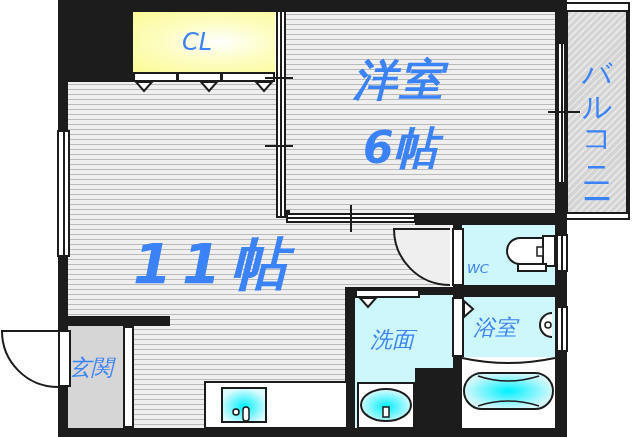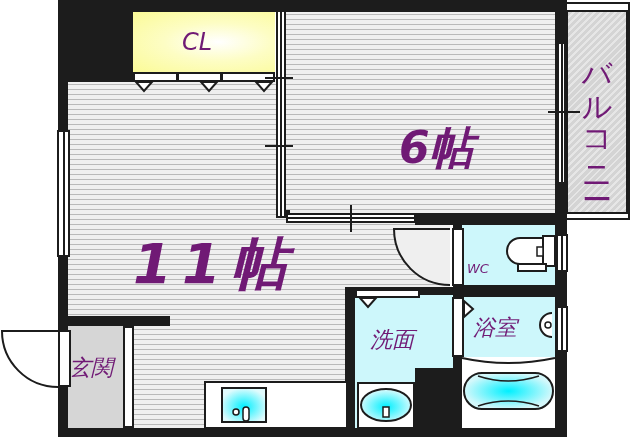--- a/index.html
+++ b/index.html
@@ -18,21 +18,21 @@
     background-color: #d4d4d4;
     background-image: repeating-linear-gradient(135deg, #d4d4d4 0px, #d4d4d4 3px, #e6e6e6 3px, #e6e6e6 5px);
     border: 2px solid #1c1c1c;
   }
   .closet {
     position: absolute;
     background: radial-gradient(ellipse at 60% 50%, #ffffff 0%, #fdfdc4 45%, #fbfb96 100%);
   }
   .label {
     position: absolute;
-    color: #701a75;
+    color: #3b82f6;
     font-style: italic;
     white-space: nowrap;
     line-height: 1;
   }
   .win { position: absolute; background: #fff; border: 2px solid #1c1c1c; box-sizing: border-box; }
   .win-v::after { content: ""; position: absolute; left: 50%; top: 0; bottom: 0; width: 2px; margin-left: -1px; background: #1c1c1c; }
   .win-h::after { content: ""; position: absolute; top: 50%; left: 0; right: 0; height: 2px; margin-top: -1px; background: #1c1c1c; }
   .panel { position: absolute; background: #fff; border: 2px solid #1c1c1c; box-sizing: border-box; }
   svg { position: absolute; overflow: visible; }
 </style>
@@ -144,21 +144,22 @@
 
   <svg style="left:0;top:0;" width="640" height="437">
     <rect x="205" y="382" width="142" height="46" fill="#fff" stroke="#1c1c1c" stroke-width="2"></rect>
     <rect x="222" y="388" width="44" height="34" fill="url(#sinkGrad)" stroke="#1c1c1c" stroke-width="2"></rect>
     <circle cx="236" cy="412" r="3" fill="#fff" stroke="#1c1c1c" stroke-width="1.5"></circle>
     <rect x="243" y="407" width="6" height="14" rx="3" fill="#fff" stroke="#1c1c1c" stroke-width="1.5"></rect>
   </svg>
 
   <div class="label" style="left:182px;top:30px;font-size:24px;">CL</div>
 
-  <div class="label" style="left:363px;top:126px;font-size:44px;font-weight:bold;margin-left:36px;">6帖</div>
+  <div class="label" style="left:353px;top:58px;font-size:44px;font-weight:bold;letter-spacing:2px;">洋室</div>
+  <div class="label" style="left:363px;top:126px;font-size:44px;font-weight:bold;">6帖</div>
 
   <div class="label" style="left:133px;top:236px;font-size:56px;font-weight:bold;letter-spacing:10px;">11帖</div>
 
   <div class="label" style="left:582px;top:40px;font-size:30px;writing-mode:vertical-rl;font-style:normal;letter-spacing:2px;">バルコニー</div>
 
   <div class="label" style="left:69px;top:357px;font-size:22px;">玄関</div>
 
   <div class="label" style="left:467px;top:262px;font-size:13px;">WC</div>
   <div class="label" style="left:370px;top:329px;font-size:22px;font-family:Liberation Serif, serif;">洗面</div>
   <div class="label" style="left:473px;top:317px;font-size:22px;">浴室</div>

